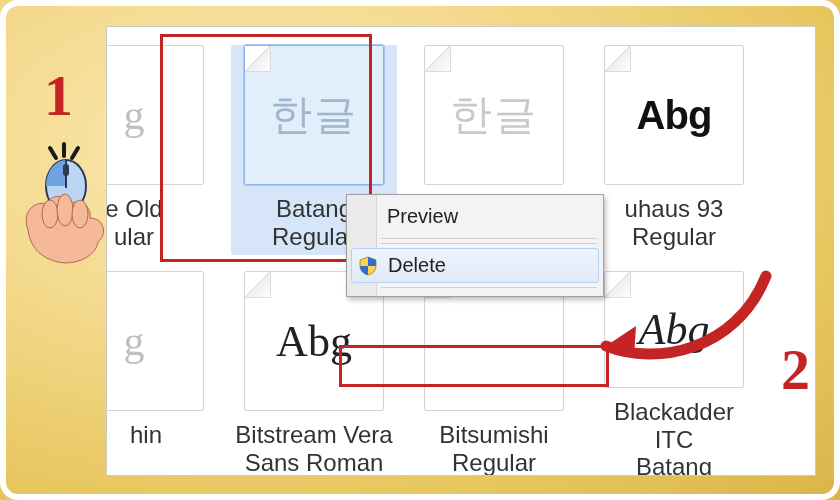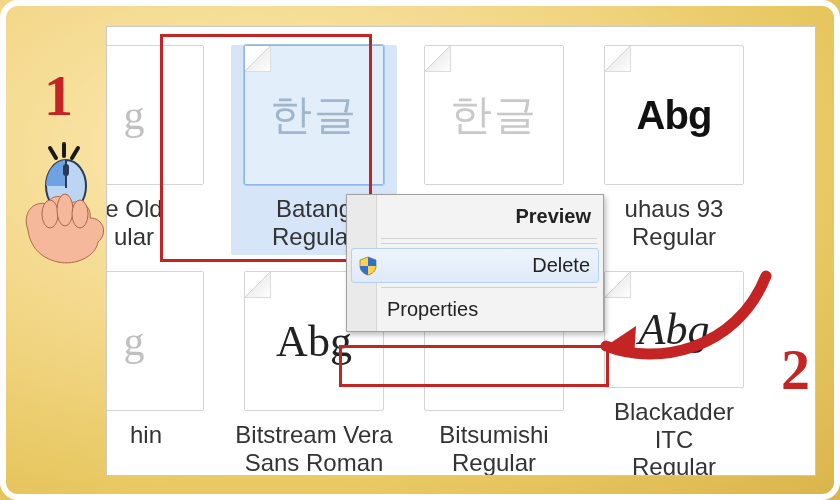--- a/index.html
+++ b/index.html
@@ -97,28 +97,27 @@
     color: #222;
   }
   .ctx .iconcol {
     position: absolute; left:0; top:0; bottom:0; width: 30px; background:#eaeaea; border-right:1px solid #d6d6d6;
   }
   .ctx-item {
     position: relative;
     padding: 5px 10px 5px 38px;
     line-height: 1.25;
   }
-  .ctx-item.bold { font-weight: 700; text-align: right; }
+  .ctx-item.bold { font-weight: 400; }
   .ctx-item.hover {
     background: linear-gradient(#eef4fc,#dfeaf8);
     border: 1px solid #b7d1f1;
     border-radius: 3px;
     margin: 0 2px;
     padding: 4px 8px 4px 36px;
-    text-align: right;
   }
   .ctx-sep { height: 1px; background: #d0d0d0; margin: 4px 4px 4px 32px; }
   .shield { position:absolute; left:7px; top:50%; transform:translateY(-50%); width:18px; height:20px; }
 
   
   .stepnum {
     position: absolute;
     color: #c42424;
     font-weight: 900;
     font-size: 58px;
@@ -189,41 +188,40 @@
         </div>
         <div class="font-label" style="white-space: pre-line;">Bitsumishi
 Regular</div>
       </div>
       <div class="font-item">
         <div class="font-thumb">
           <div class="dogear"></div>
           <span class="sample-script">Abg</span>
         </div>
         <div class="font-label" style="white-space: pre-line;">Blackadder ITC
-Regular</div>
+Batang</div>
       </div>
     </div>
 </div>
 
 <div id="hl-batang" class="hl-box"></div>
 <div id="hl-delete" class="hl-box"></div>
 
 <div class="ctx">
   <div class="iconcol"></div>
   <div class="ctx-items">
       <div class="ctx-item bold"><span>Preview</span></div>
       <div class="ctx-sep"></div>
       <div class="ctx-sep"></div>
       <div class="ctx-item hover"><span class="shield"><svg viewBox="0 0 18 20" width="18" height="20">
             <path d="M9 1 L17 4 V10 C17 15 13 18 9 19 C5 18 1 15 1 10 V4 Z" fill="#ffd24d" stroke="#7a5b00" stroke-width="0.6"></path>
             <path d="M9 1 L17 4 V10 L9 10 Z" fill="#2f6fd0"></path>
             <path d="M9 10 L9 19 C5 18 1 15 1 10 Z" fill="#2f6fd0"></path>
           </svg></span><span>Delete</span></div>
       <div class="ctx-sep"></div>
-      <div class="ctx-item"><span>Properties</span></div>
     </div>
 </div>
 
 <div id="step1" class="stepnum">1</div>
 <div id="step2" class="stepnum">2</div>
 
 <svg class="arrow" viewBox="0 0 200 120">
   <path d="M190 20 C 160 95, 80 110, 30 90" stroke="#c42424" stroke-width="11" fill="none" stroke-linecap="round"></path>
   <path d="M30 90 L60 70 L58 102 Z" fill="#c42424"></path>
 </svg>

